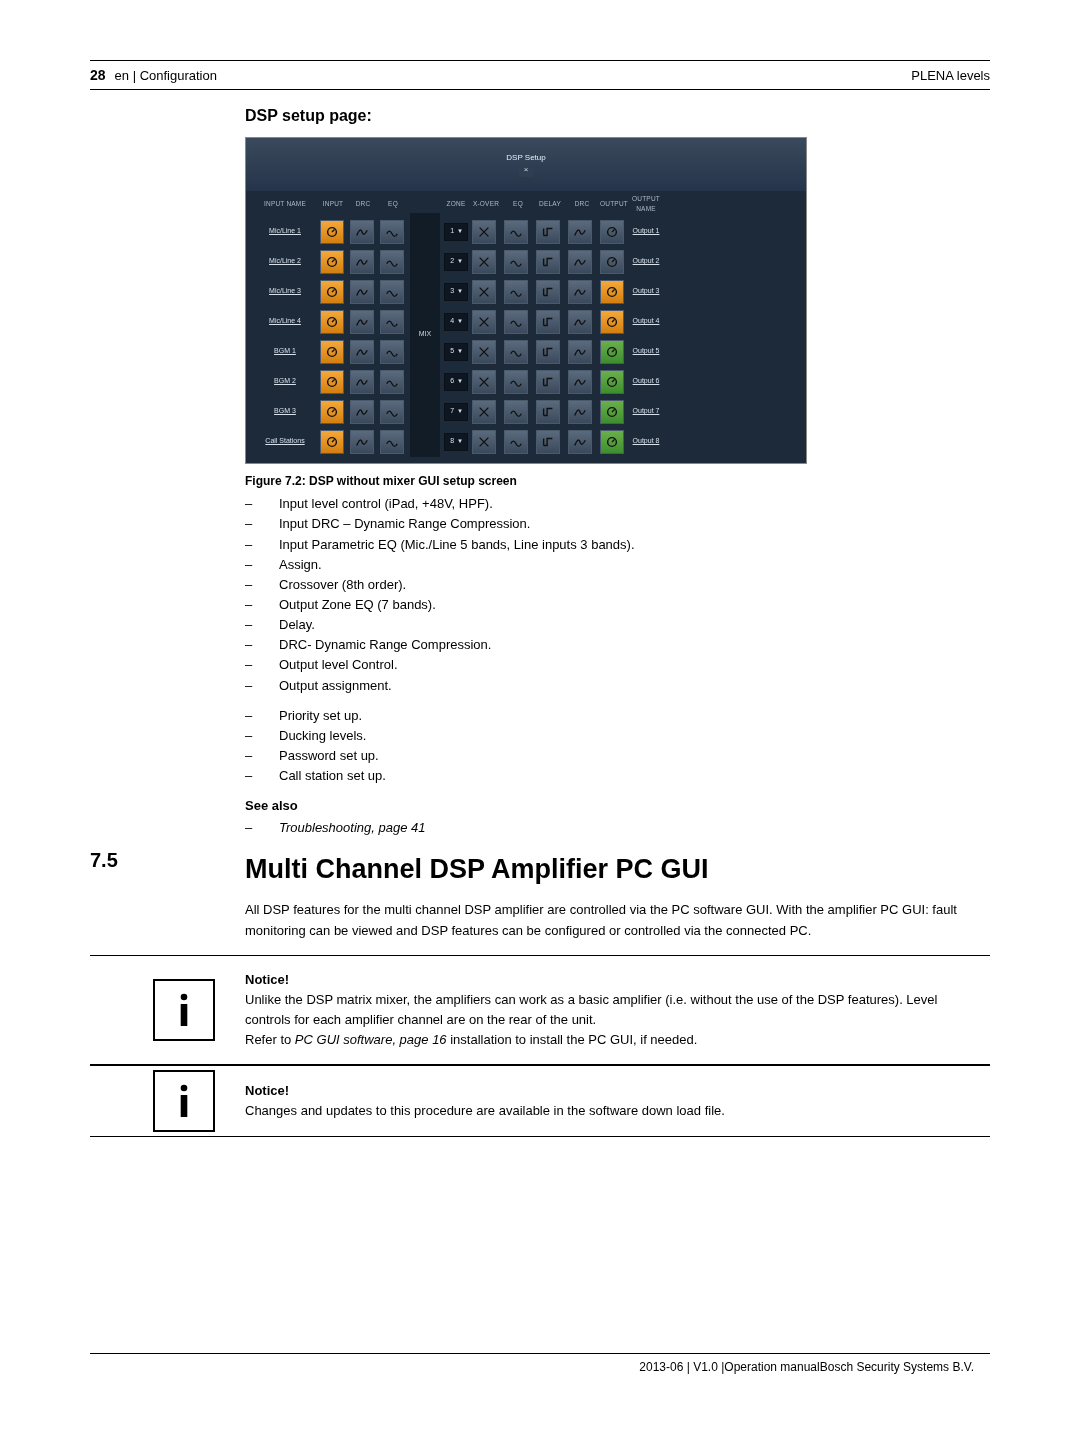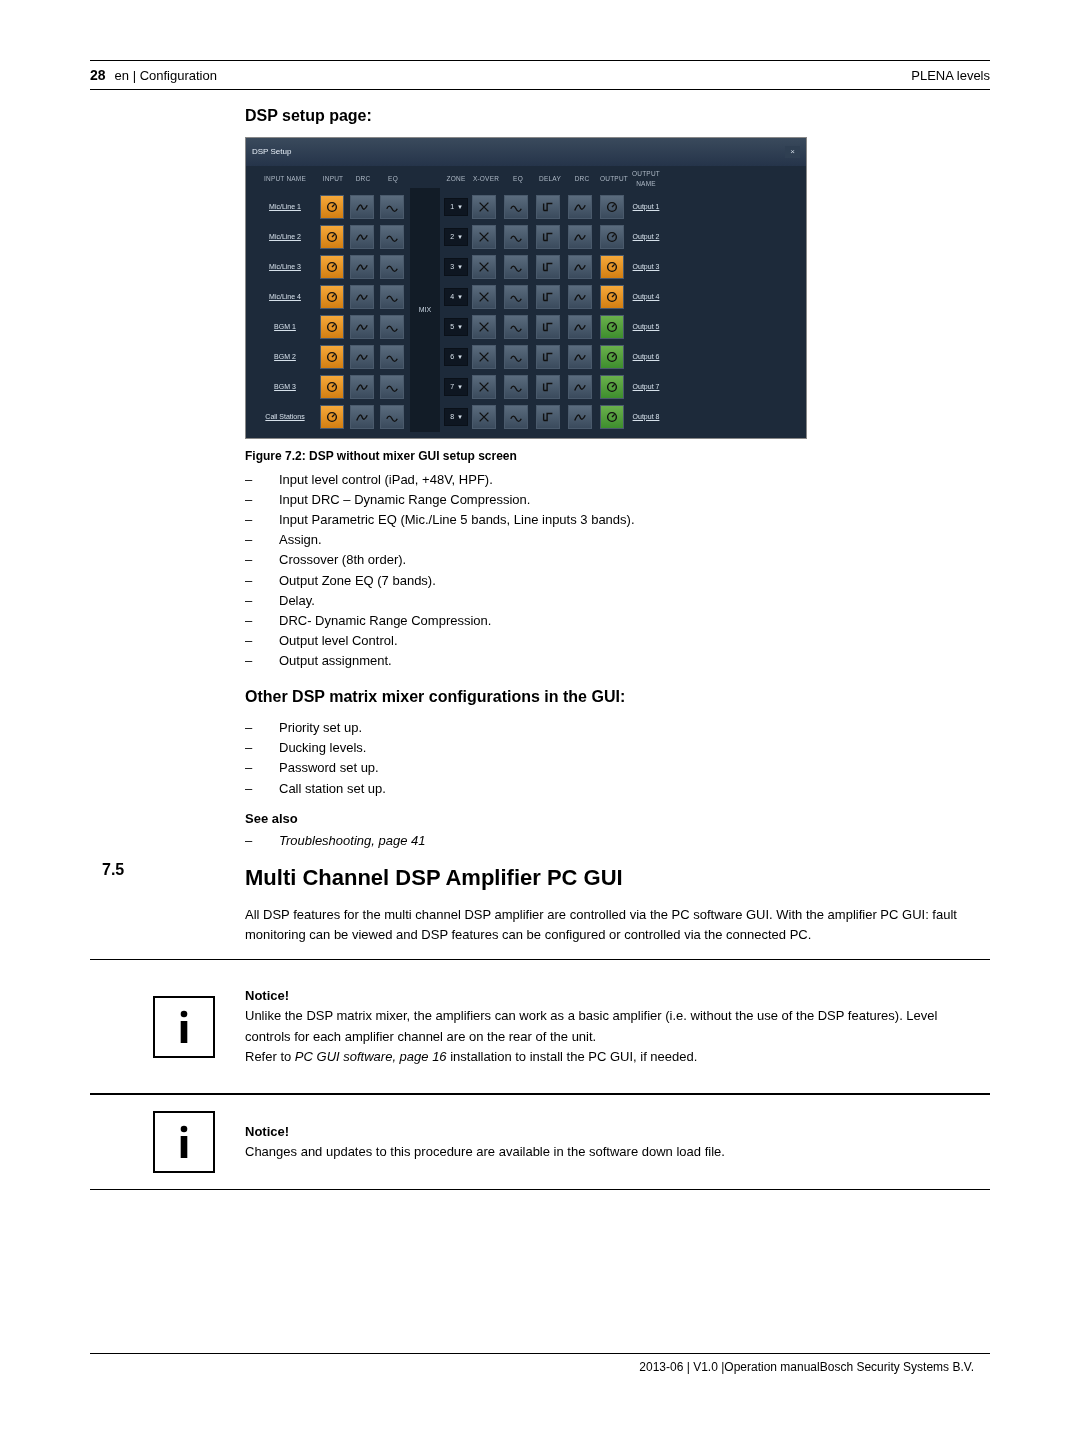--- a/index.html
+++ b/index.html
@@ -32,36 +32,36 @@
     padding: 6px 0 6px 0;
   }
   .header-left { display: flex; gap: 9px; align-items: baseline; }
   .page-num { font-weight: bold; font-size: 14px; }
   .content {
     margin-left: 155px;
     font-size: 13px;
     line-height: 1.55;
   }
   .hsub { font-weight: bold; margin: 14px 0 8px; font-size: 16px; }
-  .h2 { font-weight: bold; font-size: 22px; margin: 6px 0 10px; }
+  .h2 { font-weight: bold; font-size: 27px; margin: 6px 0 10px; }
   .fig-caption { font-weight: bold; font-size: 12px; margin: 8px 0 4px; }
   .bullets { margin: 2px 0 10px 0; padding: 0; }
   .bullets li { list-style: none; display: flex; gap: 24px; }
   .bullets li .dash { width: 10px; }
   .see-also { font-weight: bold; margin-top: 0; }
   .see-link { font-style: italic; }
 
   .section-num {
     position: absolute;
-    left: 12px;
+    left: 0;
     font-weight: bold;
-    font-size: 16px;
-  }
-
-  .notice-block { display: flex; gap: 30px; align-items: center; margin: 16px; }
+    font-size: 20px;
+  }
+
+  .notice-block { display: flex; gap: 30px; align-items: center; margin: 4px; }
   .notice-icon {
     width: 58px; height: 58px;
     border: 2px solid #000;
     display: flex; align-items: center; justify-content: center;
     flex: 0 0 58px;
   }
   .notice-icon svg { width: 18px; height: 34px; }
   .notice-text { flex: 1; font-size: 13px; line-height: 1.55; padding: 10px 0; }
   .notice-text .nt-title { font-weight: bold; }
 
@@ -78,24 +78,24 @@
   .shot {
     width: 560px;
     border: 1px solid #888;
     background: #1d2a3a;
     color: #cfd8e3;
     font-size: 7.5px;
     position: relative;
   }
   .shot-title {
     background: linear-gradient(#3a4a5c, #25344a);
-    padding: 8px 6px;
+    padding: 14px 6px;
     font-size: 8px;
     color: #e6eef7;
-    display: flex; justify-content: space-between; align-items:center;
+    display: flex; justify-content: space-between; align-items:center;flex-direction:column;
   }
   .shot-close {
     background:#2f3f52; color:#cfd8e3; padding:0 5px; font-size:8px;
   }
   .shot-header, .shot-row {
     display: grid;
     grid-template-columns: 62px 26px 26px 26px 30px 24px 28px 28px 28px 28px 28px 28px 62px;
     align-items: center;
     gap: 4px;
     padding: 3px 8px;
@@ -603,21 +603,20 @@
         <li>
           <span class="dash">–</span>
           <span>Output level Control.</span>
         </li>
         <li>
           <span class="dash">–</span>
           <span>Output assignment.</span>
         </li>
       </ul>
 
-    <div class="hsub">Other DSP matrix mixer configurations in the GUI:</div>
     <ul class="bullets" id="bul2">
         <li>
           <span class="dash">–</span>
           <span>Priority set up.</span>
         </li>
         <li>
           <span class="dash">–</span>
           <span>Ducking levels.</span>
         </li>
         <li>

